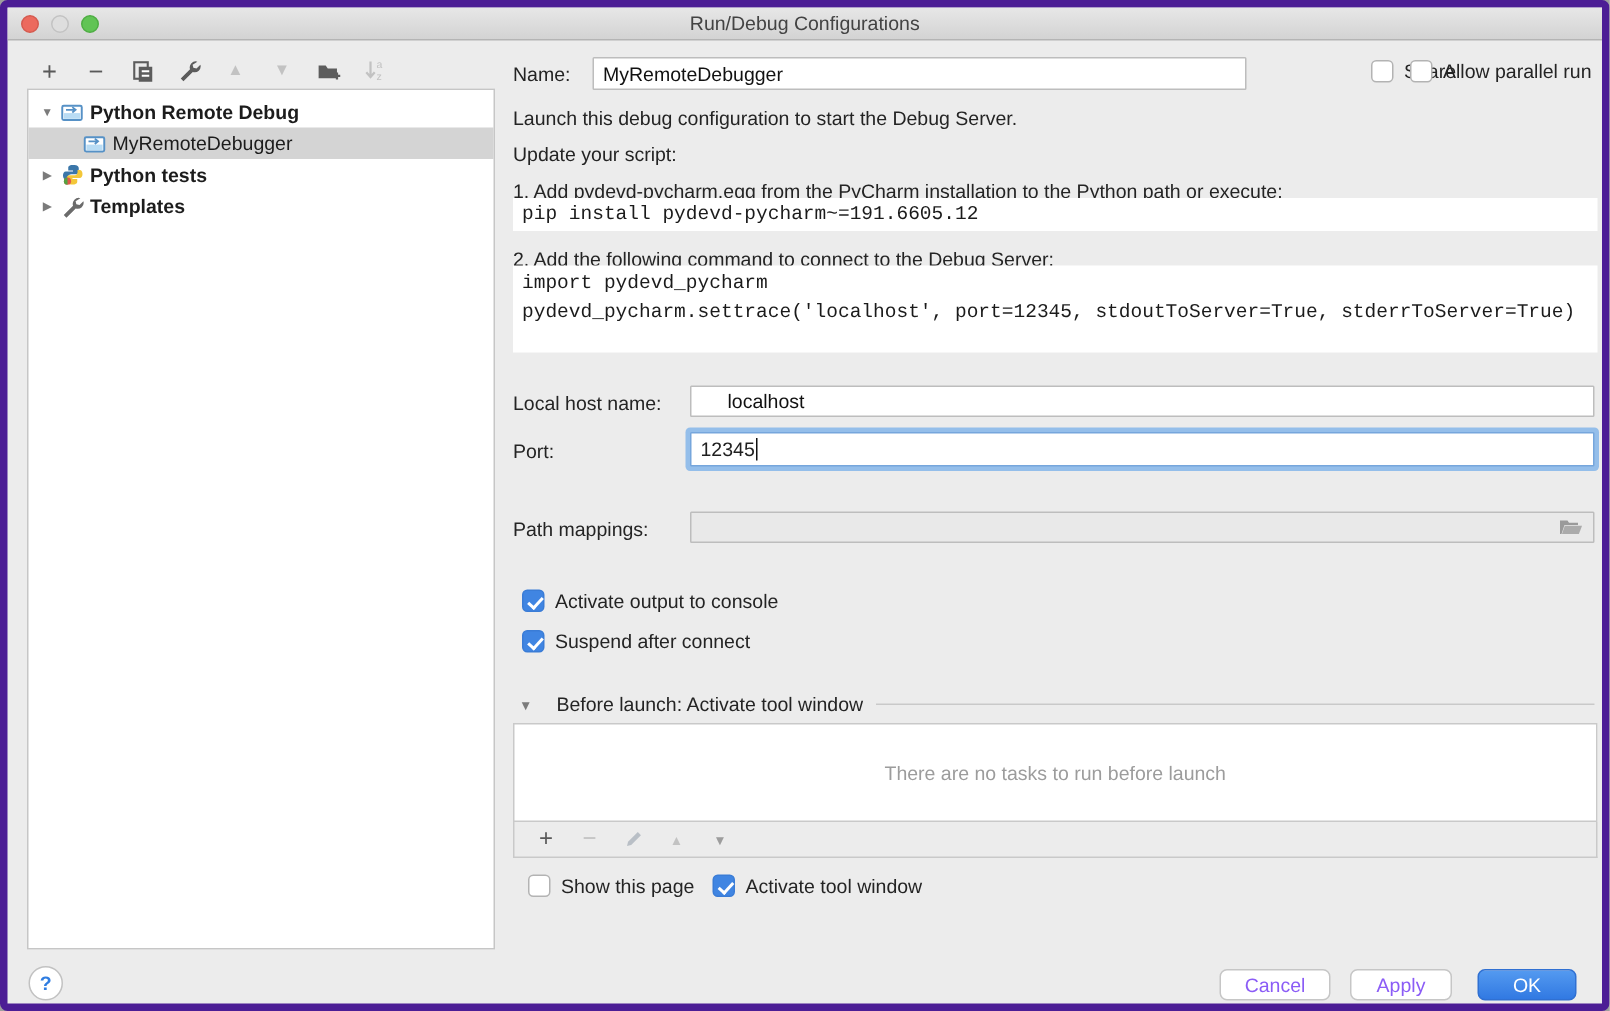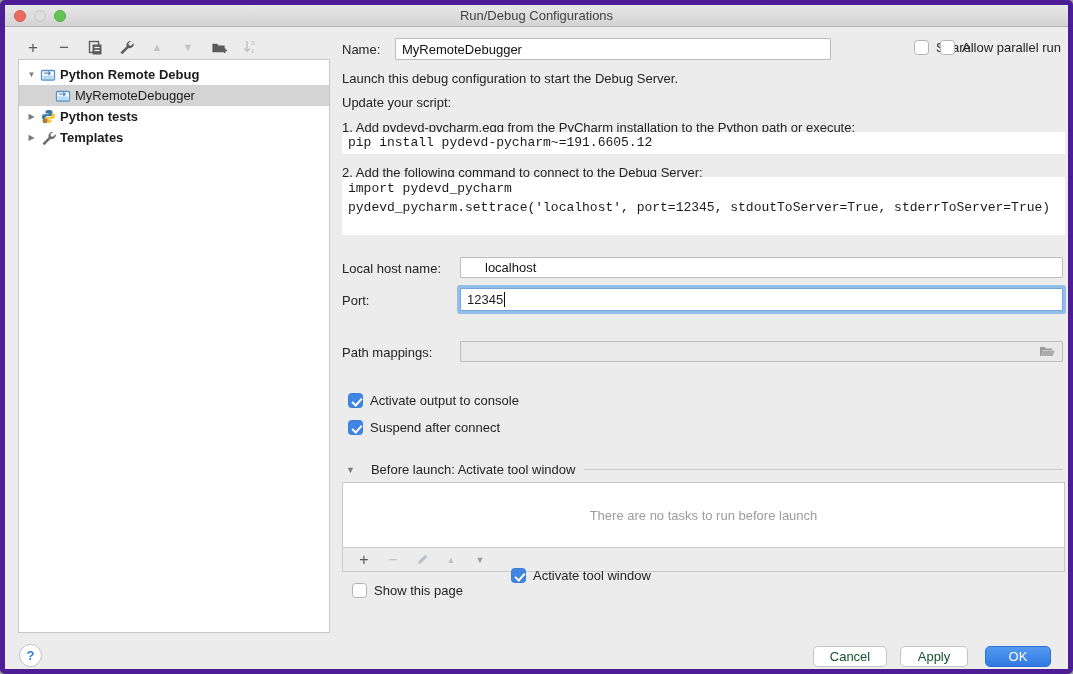--- a/index.html
+++ b/index.html
@@ -80,21 +80,21 @@
     display:flex; align-items:center; gap:13px; padding-left:13px;
   }
   
   .help-btn {
     position:absolute; left:14px; top:639px; width:23px; height:23px; border-radius:50%;
     background:#fff; border:1px solid #c2c2c2; color:#2f7de1; font-weight:bold; font-size:13px;
     display:flex; align-items:center; justify-content:center;
   }
   .btn {
     position:absolute; top:641px; height:21px; border-radius:5px; border:1px solid #c6c6c6;
-    background:#ffffff; font-size:13px; color:#14532d; text-align:center; line-height:19px;
+    background:#ffffff; font-size:13px; color:#8b5cf6; text-align:center; line-height:19px;
     font-family:"Liberation Sans", sans-serif;
   }
   .btn.primary { background:linear-gradient(#549af0,#3179e2); border-color:#3070d2; color:#fff; }
   .tri { font-size:9px; color:#7b7b7b; }
   svg { display:block; }
 </style>
 </head>
 <body>
 
 <div class="window">
@@ -275,21 +275,21 @@
         </span>
       <span class="tbicon disabled">
           <span class="tri" style="color:#9d9d9d;">▼</span>
         </span>
     </div>
 
     <div class="abs cbgroup" style="left:10px; top:556px;">
       <span class="cb"></span>
       <span class="lbl">Show this page</span>
     </div>
-    <div class="abs cbgroup" style="left:133px; top:541px;margin-left:36px;">
+    <div class="abs cbgroup" style="left:133px; top:556px;">
       <span class="cb checked"></span>
       <span class="lbl">Activate tool window</span>
     </div>
 
   </div>
 
   <div class="help-btn">
       <span>?</span>
     </div>
   <button class="btn" style="left:808px; width:74px;">Cancel</button>

